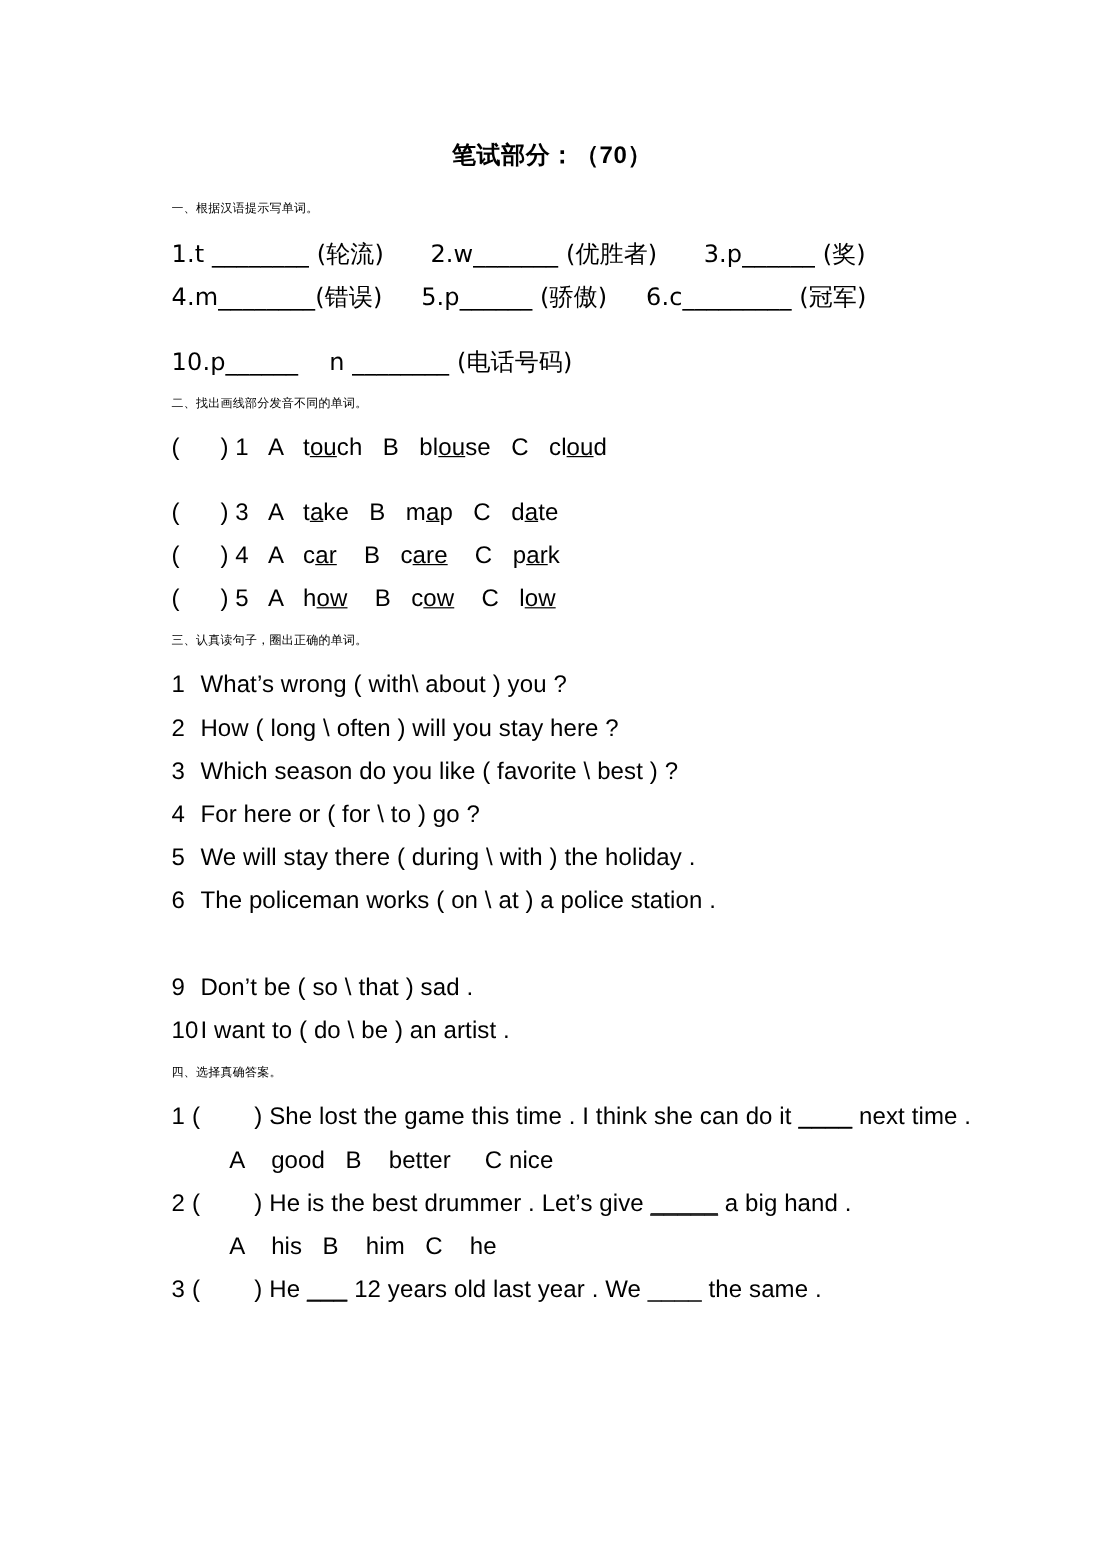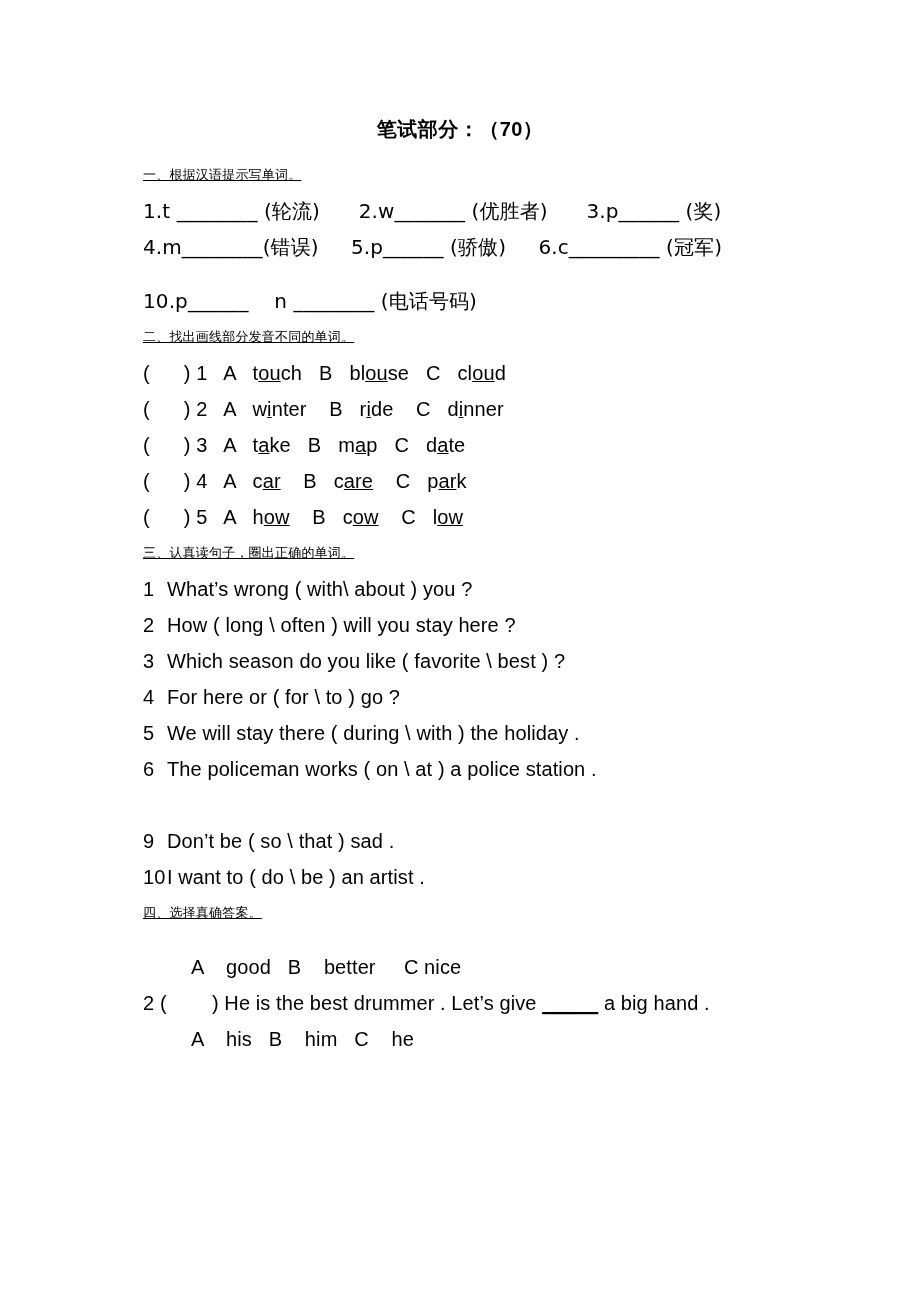--- a/index.html
+++ b/index.html
@@ -34,26 +34,25 @@
     font-weight: bold;
     letter-spacing: 0.5px;
   }
   .body-col {
     position: absolute;
     left: 143px;
     top: 166px;
     width: 700px;
   }
   .sec-head {
-    font-size: 13px;
+    font-size: 10px;
     line-height: 18px;
     margin: 0 0 0 0;
     padding: 0;
     letter-spacing: 0.2px;
-    text-decoration: underline;
   }
   .line {
     font-size: 20px;
     line-height: 18px;
     white-space: pre;
     letter-spacing: 0.1px;
   }
   .row-gap-head { height: 18px; }
   .row-gap { height: 18px; }
   .blank-line {
@@ -88,21 +87,20 @@
     <div class="row-gap"></div>
     <div class="line cn">10.p______    n ________ (电话号码)</div>
     <div class="row-gap"></div>
 
     <div class="sec-head cn">二、找出画线部分发音不同的单词。</div>
     <div class="row-gap-head"></div>
 
     <div class="line">(      ) <span>1</span>   <span>A</span>   <span><span>t</span><u class="ph">ou</u><span>ch</span></span>   <span>B</span>   <span><span>bl</span><u class="ph">ou</u><span>se</span></span>   <span>C</span>   <span><span>cl</span><u class="ph">ou</u><span>d</span></span></div>
     <div class="row-gap"></div>
 
-    <div class="line">(      ) <span>2</span>   <span>A</span>   <span><span>w</span><u class="ph">i</u><span>nter</span></span>    <span>B</span>   <span><span>r</span><u class="ph">i</u><span>de</span></span>    <span>C</span>   <span><span>d</span><u class="ph">i</u><span>nner</span></span></div>
     <div class="row-gap"></div>
 
     <div class="line">(      ) <span>3</span>   <span>A</span>   <span><span>t</span><u class="ph">a</u><span>ke</span></span>   <span>B</span>   <span><span>m</span><u class="ph">a</u><span>p</span></span>   <span>C</span>   <span><span>d</span><u class="ph">a</u><span>te</span></span></div>
     <div class="row-gap"></div>
 
     <div class="line">(      ) <span>4</span>   <span>A</span>   <span><span>c</span><u class="ph">ar</u><span></span></span>    <span>B</span>   <span><span>c</span><u class="ph">are</u><span></span></span>    <span>C</span>   <span><span>p</span><u class="ph">ar</u><span>k</span></span></div>
     <div class="row-gap"></div>
 
     <div class="line">(      ) <span>5</span>   <span>A</span>   <span><span>h</span><u class="ph">ow</u><span></span></span>    <span>B</span>   <span><span>c</span><u class="ph">ow</u><span></span></span>    <span>C</span>   <span><span>l</span><u class="ph">ow</u><span></span></span></div>
     <div class="row-gap"></div>
@@ -125,24 +123,26 @@
     <div class="row-gap"></div>
     <div class="row-gap"></div>
     <div class="line"><span class="ml" style="width:24px">9</span><span>Don’t be ( so \ that ) sad .</span></div>
     <div class="row-gap"></div>
     <div class="line"><span class="ml" style="width:24px">10</span><span>I want to ( do \ be ) an artist .</span></div>
     <div class="row-gap"></div>
 
     <div class="sec-head cn">四、选择真确答案。</div>
     <div class="row-gap-head"></div>
 
+    <div class="line"><span>1</span> <span>(        )</span><span> She lost the game this time . I think she can do it </span><span class="blank-line">____</span><span> next time .</span></div>
     <div class="row-gap"></div>
     <div class="line"><span class="opt-indent"></span><span>A    good   B    better     C nice</span></div>
     <div class="row-gap"></div>
 
     <div class="line"><span>2</span> <span>(        )</span><span> He is the best drummer . Let’s give </span><span class="blank-line">_____</span><span> a big hand .</span></div>
     <div class="row-gap"></div>
     <div class="line"><span class="opt-indent"></span><span>A    his   B    him   C    he</span></div>
     <div class="row-gap"></div>
 
+    <div class="line"><span>3</span> <span>(        )</span><span> He </span><span class="blank-line">___</span><span> 12 years old last year . We ____ the same .</span></div>
 
   </div>
 </div>
 
 </body></html>

